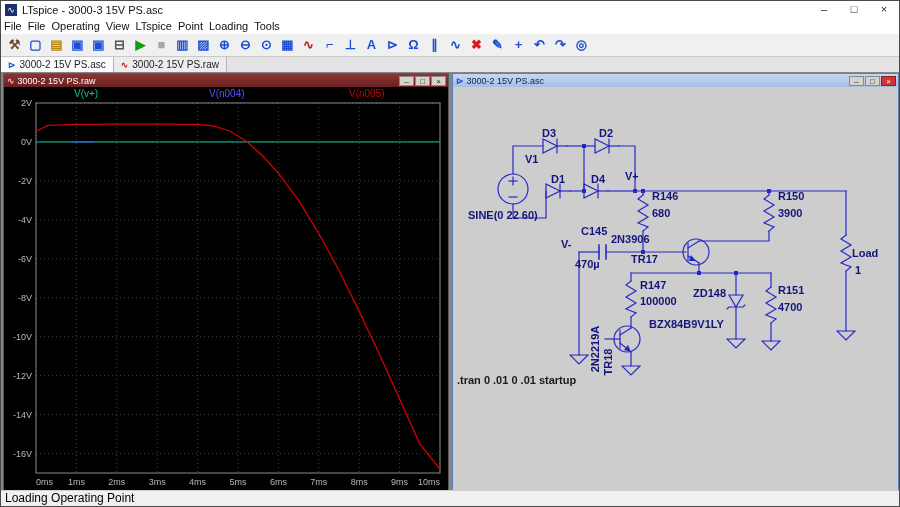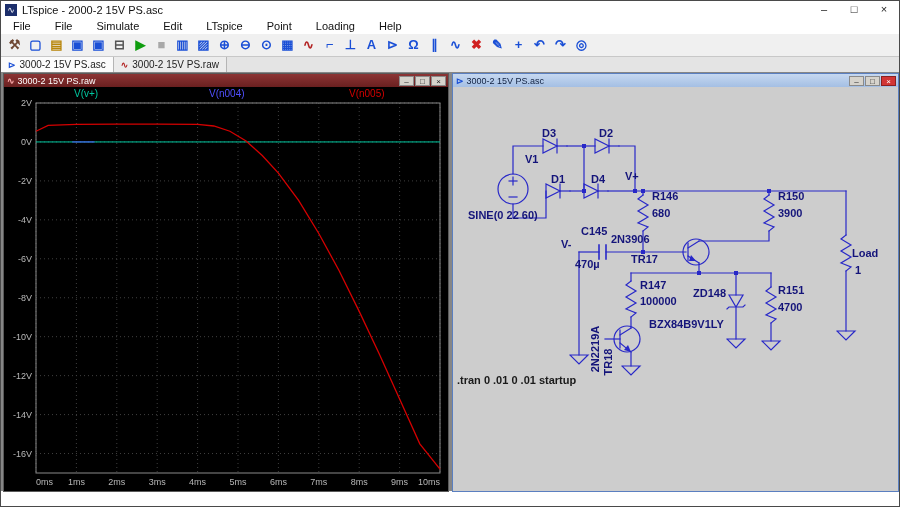--- a/index.html
+++ b/index.html
@@ -5,21 +5,21 @@
   html,body{margin:0;padding:0;background:#444;}
   .app{position:relative;width:900px;height:507px;background:#ffffff;font-family:"Liberation Sans",sans-serif;overflow:hidden;border:1px solid #4a4a4a;box-sizing:border-box;}
   
   .titlebar{position:absolute;top:0;left:0;right:0;height:18px;background:#ffffff;display:flex;align-items:center;border-bottom:1px solid #f0f0f0;}
   .app-icon{width:12px;height:12px;margin:0 5px 0 4px;background:#1c2e6b;color:#fff;font-size:9px;line-height:12px;text-align:center;}
   .title-text{font-size:11px;color:#111;}
   .win-buttons{margin-left:auto;display:flex;height:18px;}
   .win-btn{width:30px;height:18px;text-align:center;font-size:11px;line-height:17px;color:#222;}
   
   .menubar{position:absolute;top:18px;left:0;right:0;height:15px;background:#ffffff;display:flex;border-bottom:1px solid #ececec;}
-  .menu-item{padding:0 12px;font-size:11px;line-height:15px;color:#111;}
+  .menu-item{padding:0 3px;font-size:11px;line-height:15px;color:#111;}
   
   .toolbar{position:absolute;top:33px;left:0;right:0;height:22px;background:#f0f0f0;border-bottom:1px solid #c8c8c8;display:flex;align-items:center;padding-left:3px;}
   .tool-btn{width:21px;height:20px;text-align:center;font-size:13px;line-height:20px;font-weight:bold;cursor:default;}
   
   .tabstrip{position:absolute;top:56px;left:0;right:0;height:15px;background:#e4e4e4;display:flex;border-bottom:1px solid #b5b5b5;}
   .tab{display:flex;align-items:center;gap:4px;padding:0 7px;font-size:10px;line-height:14px;border-right:1px solid #b5b5b5;background:#ececec;color:#222;}
   .tab.active{background:#fbfbfb;}
   .tab-icon{font-size:9px;font-weight:bold;}
   
   .mdi{position:absolute;top:71px;left:0;right:0;bottom:15px;background:#868686;}
@@ -43,37 +43,37 @@
   .legend-text{font:10px "Liberation Sans",sans-serif;}
   .tick-text{font:9px "Liberation Sans",sans-serif;fill:#b8b8b8;}
 </style>
 </head>
 <body>
 
 <div class="app">
 
   <div class="titlebar">
     <div class="app-icon">∿</div>
-    <div class="title-text">LTspice - 2000-2 15V PS.asc</div>
+    <div class="title-text">LTspice - 3000-3 15V PS.asc</div>
     <div class="win-buttons">
       <div class="win-btn">–</div>
       <div class="win-btn">□</div>
       <div class="win-btn">×</div>
     </div>
   </div>
 
   <div class="menubar">
       <div class="menu-item">File</div>
       <div class="menu-item">File</div>
-      <div class="menu-item">Simulate</div>
-      <div class="menu-item">Edit</div>
+      <div class="menu-item">Operating</div>
+      <div class="menu-item">View</div>
       <div class="menu-item">LTspice</div>
       <div class="menu-item">Point</div>
       <div class="menu-item">Loading</div>
-      <div class="menu-item">Help</div>
+      <div class="menu-item">Tools</div>
     </div>
 
   <div class="toolbar">
       <div class="tool-btn" style="color: rgb(110, 70, 50);">⚒</div>
       <div class="tool-btn" style="color: rgb(26, 79, 214);">▢</div>
       <div class="tool-btn" style="color: rgb(184, 134, 11);">▤</div>
       <div class="tool-btn" style="color: rgb(26, 79, 214);">▣</div>
       <div class="tool-btn" style="color: rgb(26, 79, 214);">▣</div>
       <div class="tool-btn" style="color: rgb(85, 85, 85);">⊟</div>
       <div class="tool-btn" style="color: rgb(15, 157, 15);">▶</div>
@@ -348,14 +348,17 @@
             <text class="slabel" x="146" y="282" transform="rotate(-90 146 282)" text-anchor="middle">2N2219A</text>
             <text class="slabel" x="159" y="295" transform="rotate(-90 159 295)" text-anchor="middle">TR18</text>
             <text class="sdirective" x="4" y="317">.tran 0 .01 0 .01 startup</text>
           </g>
         </svg>
       </div>
     </div>
 
   </div>
 
+  <div class="statusbar">
+    <div class="status-text">Loading Operating Point</div>
+  </div>
 
 </div>
 
 </body></html>

